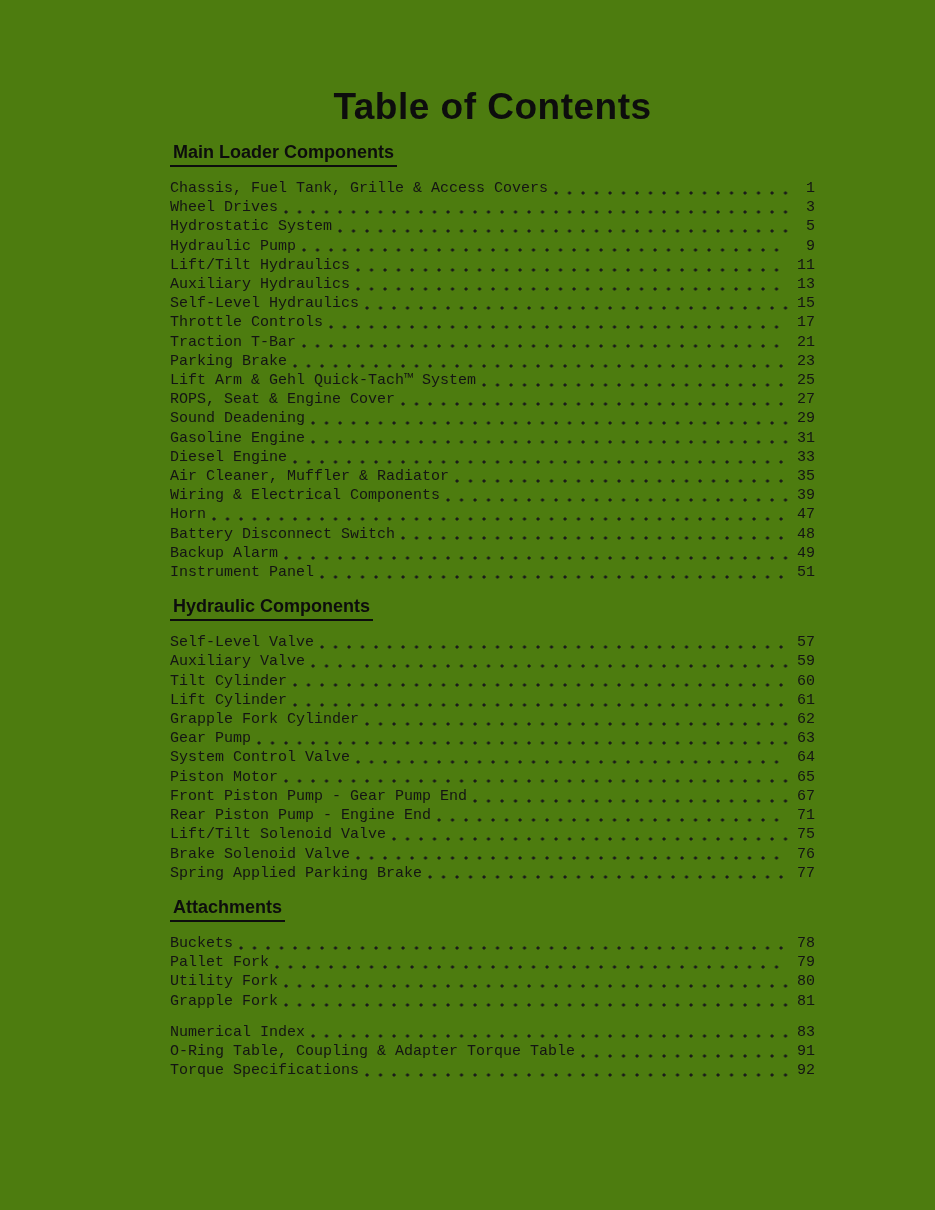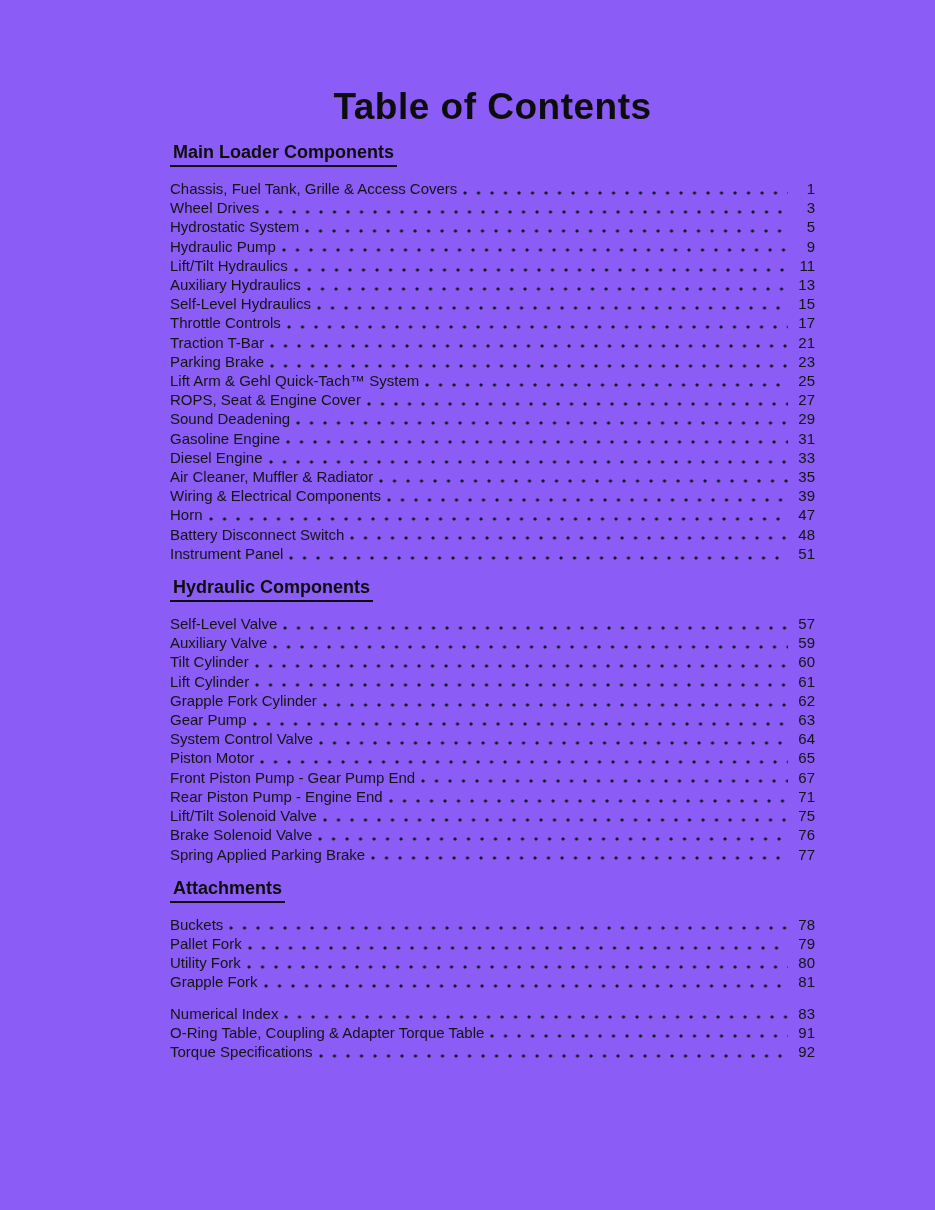--- a/index.html
+++ b/index.html
@@ -12,21 +12,21 @@
     height: 1210px;
     font-family: "Liberation Sans", sans-serif;
     color: #141414;
     -webkit-font-smoothing: antialiased;
   }
   .page {
     position: relative;
     width: 935px;
     height: 1210px;
     overflow: hidden;
-    background: #8b5cf6;
+    background: #4d7c0f;
   }
   
   .content {
     width: 645px;
     margin-left: 170px;
     padding-top: 86px;
   }
   .title {
     margin: 0;
     text-align: center;
@@ -54,20 +54,21 @@
   }
   .toc-section.no-heading {
     margin-top: 12px;
   }
   .row {
     display: flex;
     align-items: flex-end;
     font-size: 15px;
     line-height: 19.2px;
     white-space: nowrap;
+    font-family: Liberation Mono, monospace;
   }
   .label {
     flex: 0 0 auto;
     color: #141414;
   }
   .dots {
     flex: 1 1 auto;
     align-self: stretch;
     margin: 0 5px 0 4px;
     background-image: radial-gradient(circle at 2px 50%, #1a1a1a 1.25px, rgba(0,0,0,0) 1.9px);
@@ -181,20 +182,25 @@
               <span class="label">Horn</span>
               <span class="dots"></span>
               <span class="pg">47</span>
             </div>
             <div class="row">
               <span class="label">Battery Disconnect Switch</span>
               <span class="dots"></span>
               <span class="pg">48</span>
             </div>
             <div class="row">
+              <span class="label">Backup Alarm</span>
+              <span class="dots"></span>
+              <span class="pg">49</span>
+            </div>
+            <div class="row">
               <span class="label">Instrument Panel</span>
               <span class="dots"></span>
               <span class="pg">51</span>
             </div>
           </div>
         </section>
         <section class="toc-section">
           <div class="heading-wrap"><h2 class="heading">Hydraulic Components</h2></div>
           <div class="entries">
             <div class="row">

